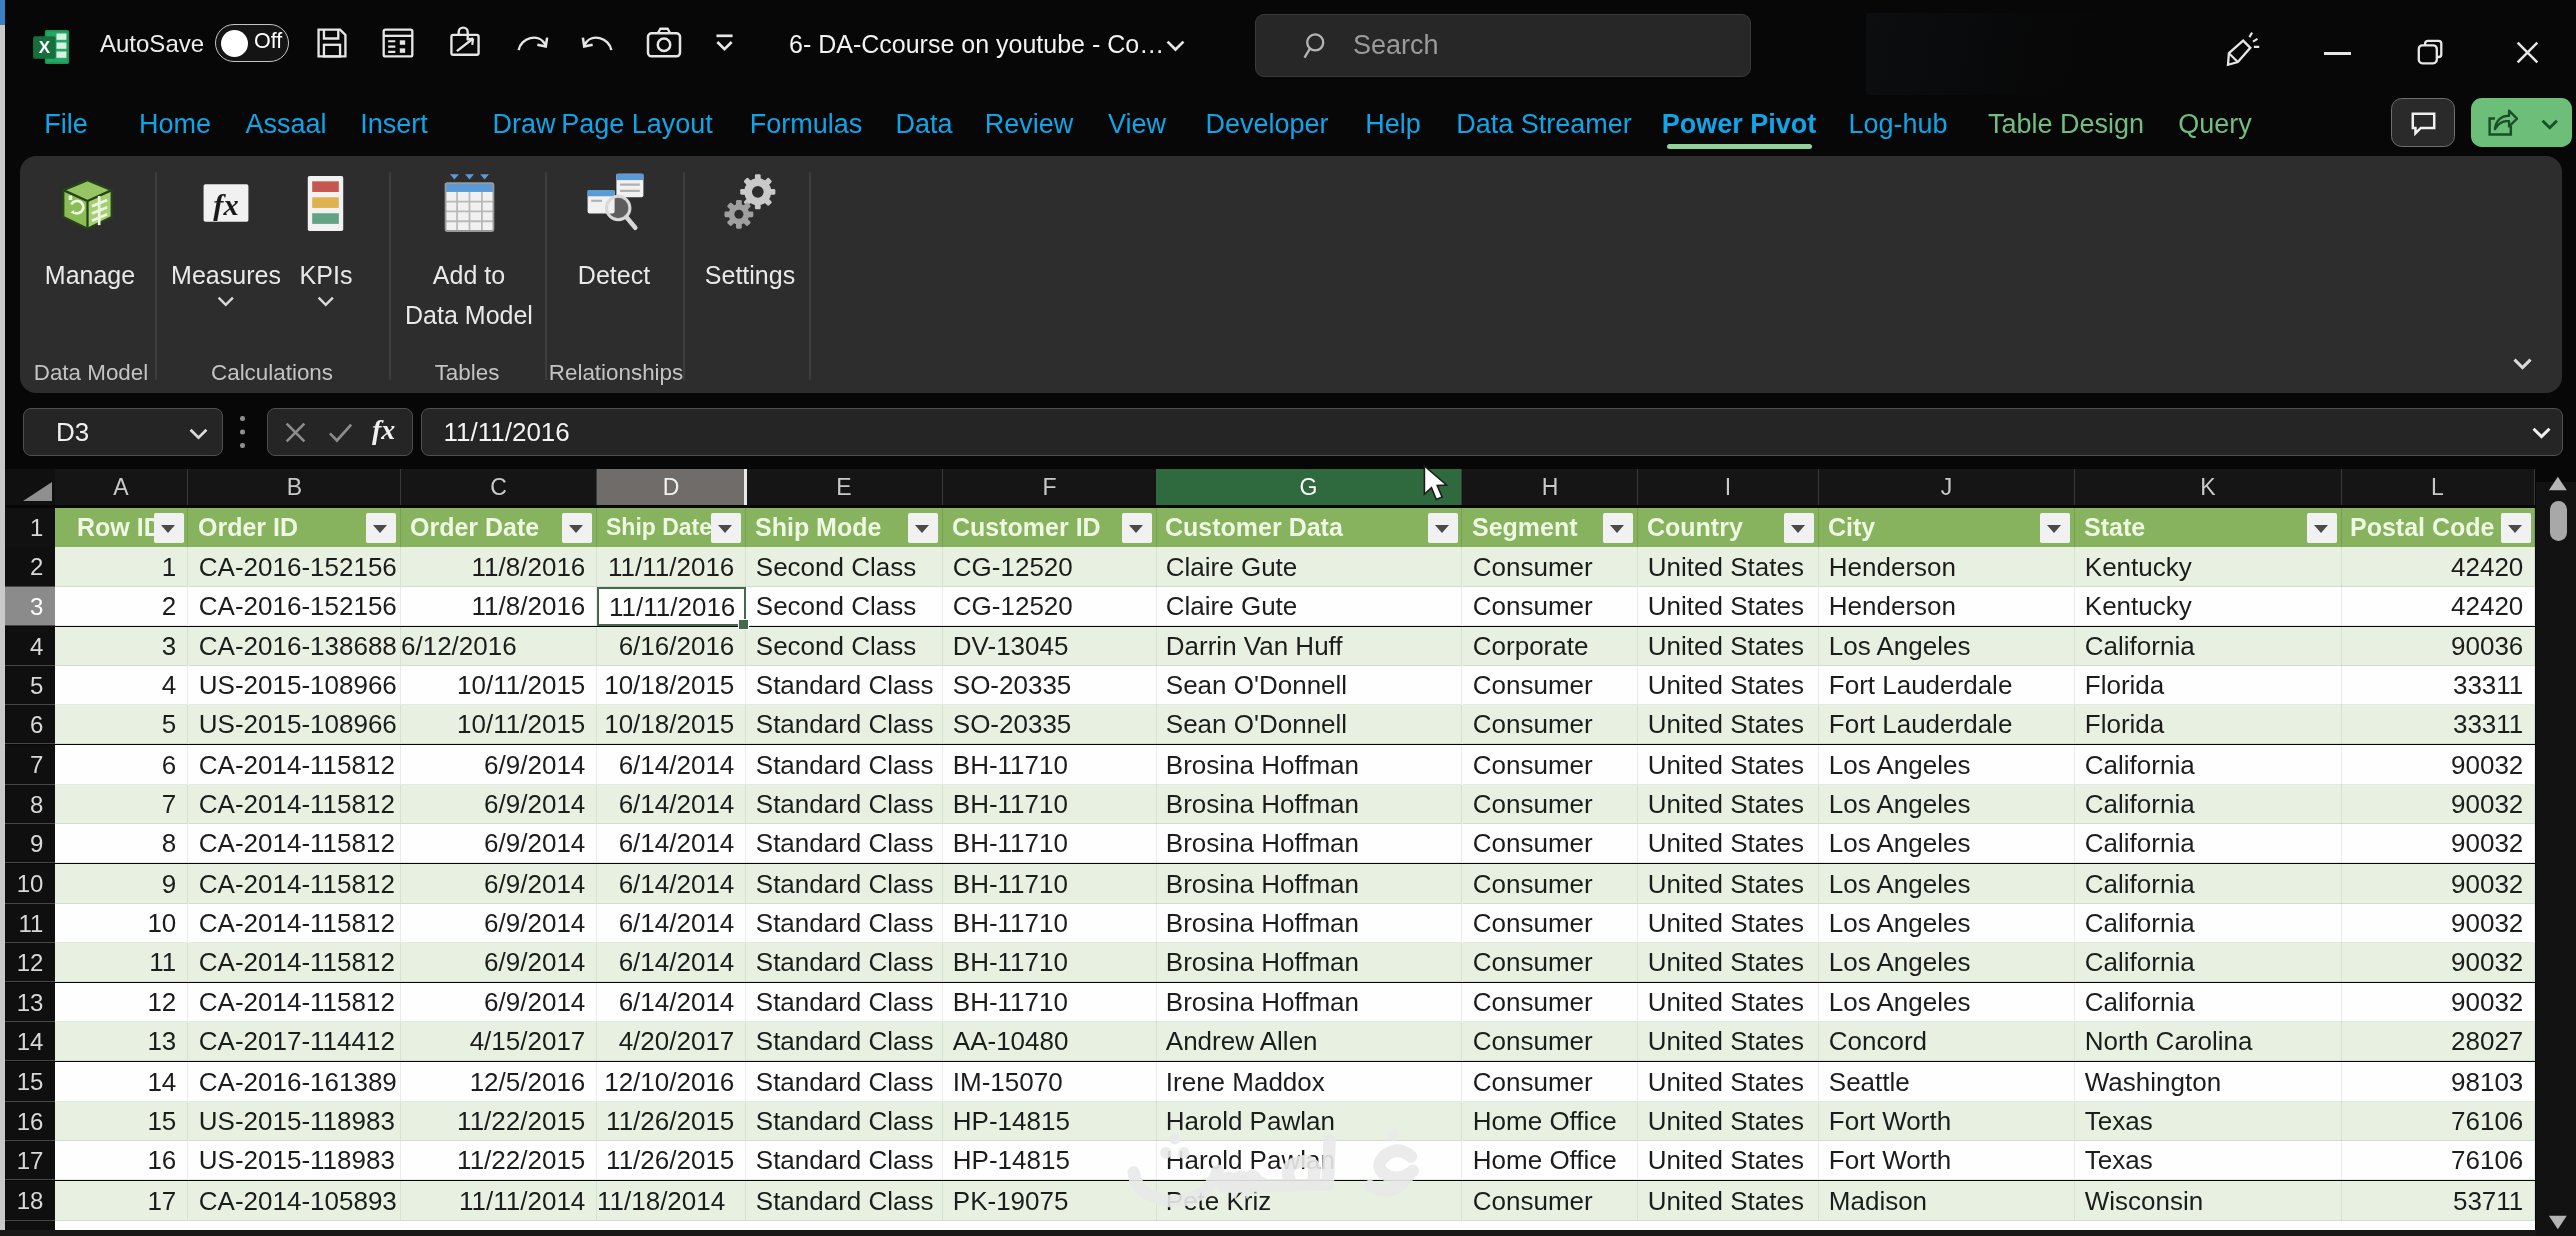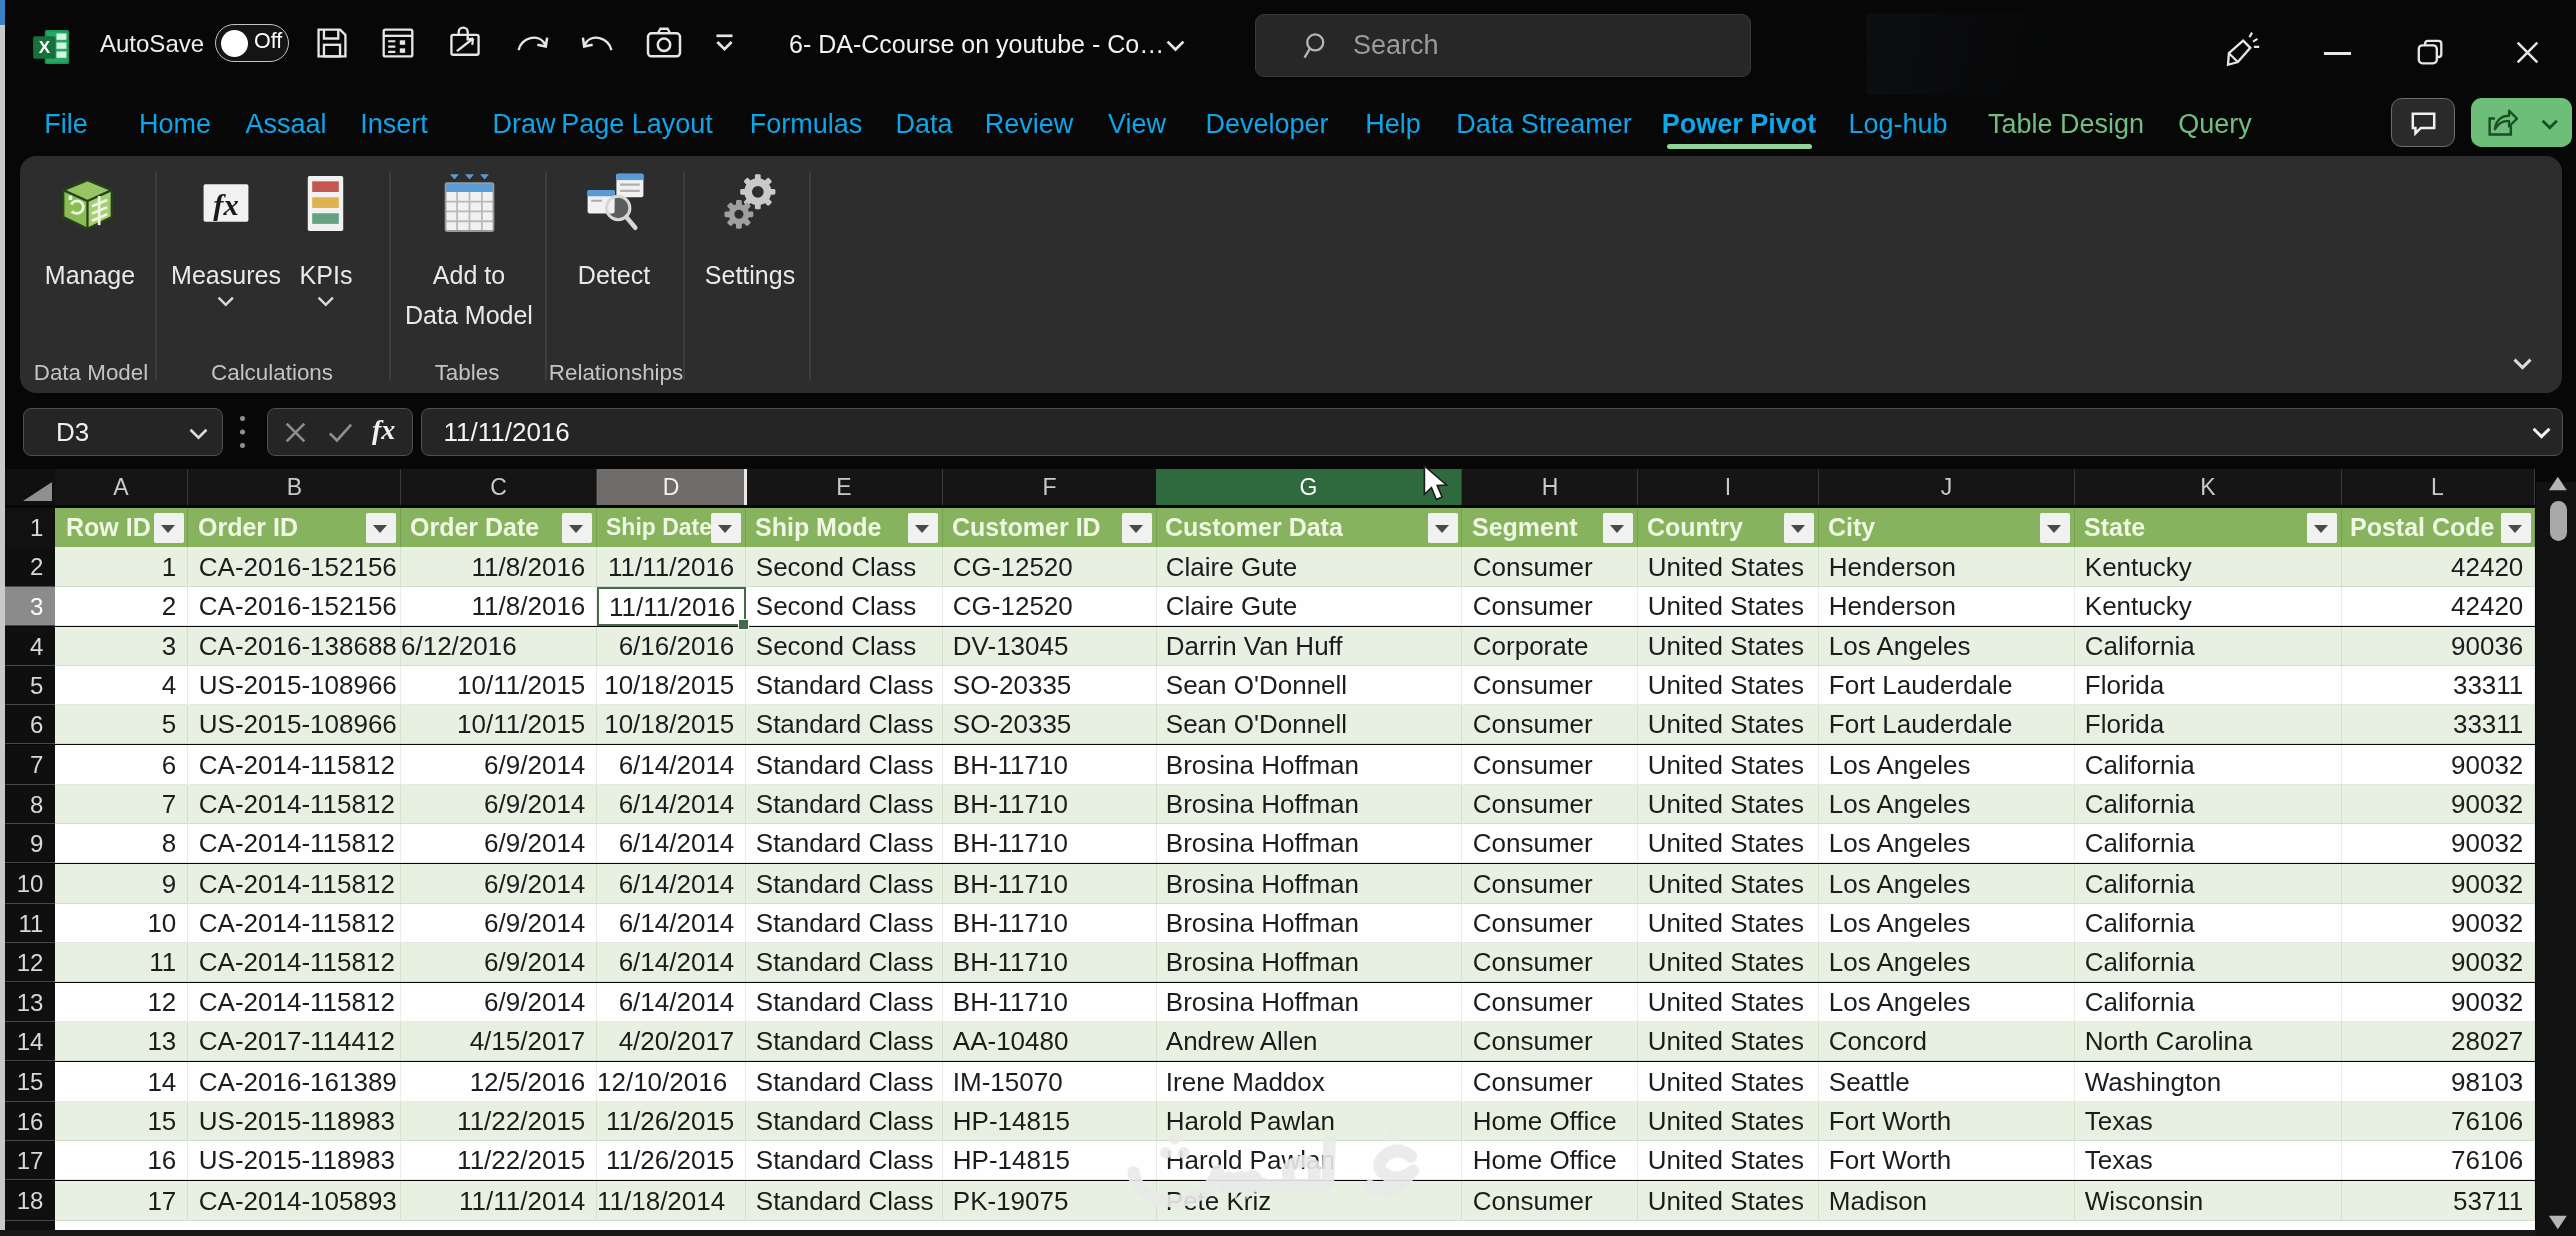--- a/index.html
+++ b/index.html
@@ -251,21 +251,21 @@
 <div class="letter" style="left:1156px;width:306px;background:#2e6a3d;color:#ffffff;border-right:0.9px solid #3a3a3a;box-sizing:border-box;">G</div>
 <div class="letter" style="left:1463px;width:175px;color:#c9c9c9;border-right:0.9px solid #3a3a3a;box-sizing:border-box;">H</div>
 <div class="letter" style="left:1638px;width:181px;color:#c9c9c9;border-right:0.9px solid #3a3a3a;box-sizing:border-box;">I</div>
 <div class="letter" style="left:1819px;width:256px;color:#c9c9c9;border-right:0.9px solid #3a3a3a;box-sizing:border-box;">J</div>
 <div class="letter" style="left:2075px;width:267px;color:#c9c9c9;border-right:0.9px solid #3a3a3a;box-sizing:border-box;">K</div>
 <div class="letter" style="left:2341px;width:194px;color:#c9c9c9;border-right:0.9px solid #3a3a3a;box-sizing:border-box;">L</div>
 <div class="abs" style="left:744px;top:469px;width:2.7px;height:36px;background:#e8e8e8;"></div>
 <div class="abs" style="left:55px;top:508px;width:2480px;height:39px;background:#87b25e;"></div>
 <div class="abs" style="left:5.4px;top:508px;width:50px;height:39px;background:#111111;"></div>
 <div class="rownum" style="top:508px;height:39px;line-height:39px;">1</div>
-<div class="hcell" style="left:55px;top:508px;width:133px;height:39px;line-height:39px;padding-left:11px;box-sizing:border-box;border-right:0.9px solid rgba(0,0,0,0.10);">Row ID</div>
+<div class="hcell" style="left:55px;top:508px;width:133px;height:39px;line-height:39px;padding-left:22px;box-sizing:border-box;border-right:0.9px solid rgba(0,0,0,0.10);">Row ID</div>
 <div class="abs" style="left:154px;top:513px;width:29.5px;height:29.5px;background:#f1f1f1;border-radius:1.8px;">
 <div class="abs" style="left:7.2px;top:11.6px;width:0;height:0;border-left:7.2px solid transparent;border-right:7.2px solid transparent;border-top:8px solid #4a4a4a;"></div>
   </div>
 <div class="hcell" style="left:189px;top:508px;width:212px;height:39px;line-height:39px;padding-left:9px;box-sizing:border-box;border-right:0.9px solid rgba(0,0,0,0.10);">Order ID</div>
 <div class="abs" style="left:366px;top:513px;width:29.5px;height:29.5px;background:#f1f1f1;border-radius:1.8px;">
 <div class="abs" style="left:7.2px;top:11.6px;width:0;height:0;border-left:7.2px solid transparent;border-right:7.2px solid transparent;border-top:8px solid #4a4a4a;"></div>
   </div>
 <div class="hcell" style="left:401px;top:508px;width:196px;height:39px;line-height:39px;padding-left:9px;box-sizing:border-box;border-right:0.9px solid rgba(0,0,0,0.10);">Order Date</div>
 <div class="abs" style="left:562px;top:513px;width:29.5px;height:29.5px;background:#f1f1f1;border-radius:1.8px;">
 <div class="abs" style="left:7.2px;top:11.6px;width:0;height:0;border-left:7.2px solid transparent;border-right:7.2px solid transparent;border-top:8px solid #4a4a4a;"></div>
@@ -500,21 +500,21 @@
 <div class="cell" style="left:1638px;top:1022px;width:181px;height:39px;line-height:39px;padding-left:9.8px;box-sizing:border-box;border-right:0.9px solid rgba(60,90,60,0.10);border-bottom:0.9px solid rgba(60,90,60,0.12);">United States</div>
 <div class="cell" style="left:1819px;top:1022px;width:256px;height:39px;line-height:39px;padding-left:9.8px;box-sizing:border-box;border-right:0.9px solid rgba(60,90,60,0.10);border-bottom:0.9px solid rgba(60,90,60,0.12);">Concord</div>
 <div class="cell" style="left:2075px;top:1022px;width:267px;height:39px;line-height:39px;padding-left:9.8px;box-sizing:border-box;border-right:0.9px solid rgba(60,90,60,0.10);border-bottom:0.9px solid rgba(60,90,60,0.12);">North Carolina</div>
 <div class="cell" style="left:2341px;top:1022px;width:194px;height:39px;line-height:39px;text-align:right;padding-right:10.7px;box-sizing:border-box;border-right:0.9px solid rgba(60,90,60,0.10);border-bottom:0.9px solid rgba(60,90,60,0.12);">28027</div>
 <div class="abs" style="left:5.4px;top:1062px;width:50px;height:40px;background:#0f0f0f;box-sizing:border-box;border-bottom:0.9px solid #474747;"></div>
 <div class="rownum" style="top:1062px;height:40px;line-height:40px;color:#d8d8d8;">15</div>
 <div class="abs" style="left:55px;top:1062px;width:2480px;height:40px;background:#fdfefd;"></div>
 <div class="cell" style="left:55px;top:1062px;width:133px;height:40px;line-height:40px;text-align:right;padding-right:10.7px;box-sizing:border-box;border-right:0.9px solid rgba(60,90,60,0.10);border-bottom:0.9px solid rgba(60,90,60,0.12);">14</div>
 <div class="cell" style="left:189px;top:1062px;width:212px;height:40px;line-height:40px;padding-left:9.8px;box-sizing:border-box;border-right:0.9px solid rgba(60,90,60,0.10);border-bottom:0.9px solid rgba(60,90,60,0.12);">CA-2016-161389</div>
 <div class="cell" style="left:401px;top:1062px;width:196px;height:40px;line-height:40px;text-align:right;padding-right:10.7px;box-sizing:border-box;border-right:0.9px solid rgba(60,90,60,0.10);border-bottom:0.9px solid rgba(60,90,60,0.12);">12/5/2016</div>
-<div class="cell" style="left:597px;top:1062px;width:149px;height:40px;line-height:40px;padding-right:10.7px;box-sizing:border-box;border-right:0.9px solid rgba(60,90,60,0.10);border-bottom:0.9px solid rgba(60,90,60,0.12);">12/10/2016</div>
+<div class="cell" style="left:597px;top:1062px;width:149px;height:40px;line-height:40px;text-align:right;padding-right:10.7px;box-sizing:border-box;border-right:0.9px solid rgba(60,90,60,0.10);border-bottom:0.9px solid rgba(60,90,60,0.12);">12/10/2016</div>
 <div class="cell" style="left:746px;top:1062px;width:197px;height:40px;line-height:40px;padding-left:9.8px;box-sizing:border-box;border-right:0.9px solid rgba(60,90,60,0.10);border-bottom:0.9px solid rgba(60,90,60,0.12);">Standard Class</div>
 <div class="cell" style="left:943px;top:1062px;width:214px;height:40px;line-height:40px;padding-left:9.8px;box-sizing:border-box;border-right:0.9px solid rgba(60,90,60,0.10);border-bottom:0.9px solid rgba(60,90,60,0.12);">IM-15070</div>
 <div class="cell" style="left:1156px;top:1062px;width:306px;height:40px;line-height:40px;padding-left:9.8px;box-sizing:border-box;border-right:0.9px solid rgba(60,90,60,0.10);border-bottom:0.9px solid rgba(60,90,60,0.12);">Irene Maddox</div>
 <div class="cell" style="left:1463px;top:1062px;width:175px;height:40px;line-height:40px;padding-left:9.8px;box-sizing:border-box;border-right:0.9px solid rgba(60,90,60,0.10);border-bottom:0.9px solid rgba(60,90,60,0.12);">Consumer</div>
 <div class="cell" style="left:1638px;top:1062px;width:181px;height:40px;line-height:40px;padding-left:9.8px;box-sizing:border-box;border-right:0.9px solid rgba(60,90,60,0.10);border-bottom:0.9px solid rgba(60,90,60,0.12);">United States</div>
 <div class="cell" style="left:1819px;top:1062px;width:256px;height:40px;line-height:40px;padding-left:9.8px;box-sizing:border-box;border-right:0.9px solid rgba(60,90,60,0.10);border-bottom:0.9px solid rgba(60,90,60,0.12);">Seattle</div>
 <div class="cell" style="left:2075px;top:1062px;width:267px;height:40px;line-height:40px;padding-left:9.8px;box-sizing:border-box;border-right:0.9px solid rgba(60,90,60,0.10);border-bottom:0.9px solid rgba(60,90,60,0.12);">Washington</div>
 <div class="cell" style="left:2341px;top:1062px;width:194px;height:40px;line-height:40px;text-align:right;padding-right:10.7px;box-sizing:border-box;border-right:0.9px solid rgba(60,90,60,0.10);border-bottom:0.9px solid rgba(60,90,60,0.12);">98103</div>
 <div class="abs" style="left:5.4px;top:1102px;width:50px;height:39px;background:#0f0f0f;box-sizing:border-box;border-bottom:0.9px solid #474747;"></div>
 <div class="rownum" style="top:1102px;height:39px;line-height:39px;color:#d8d8d8;">16</div>

